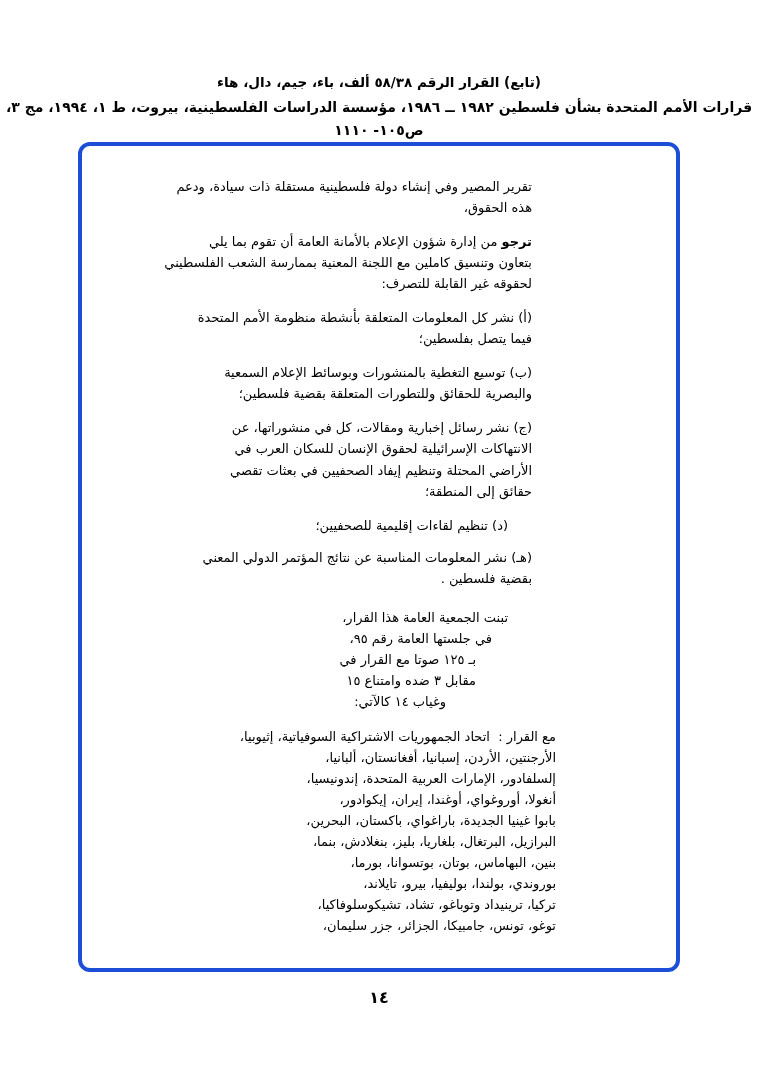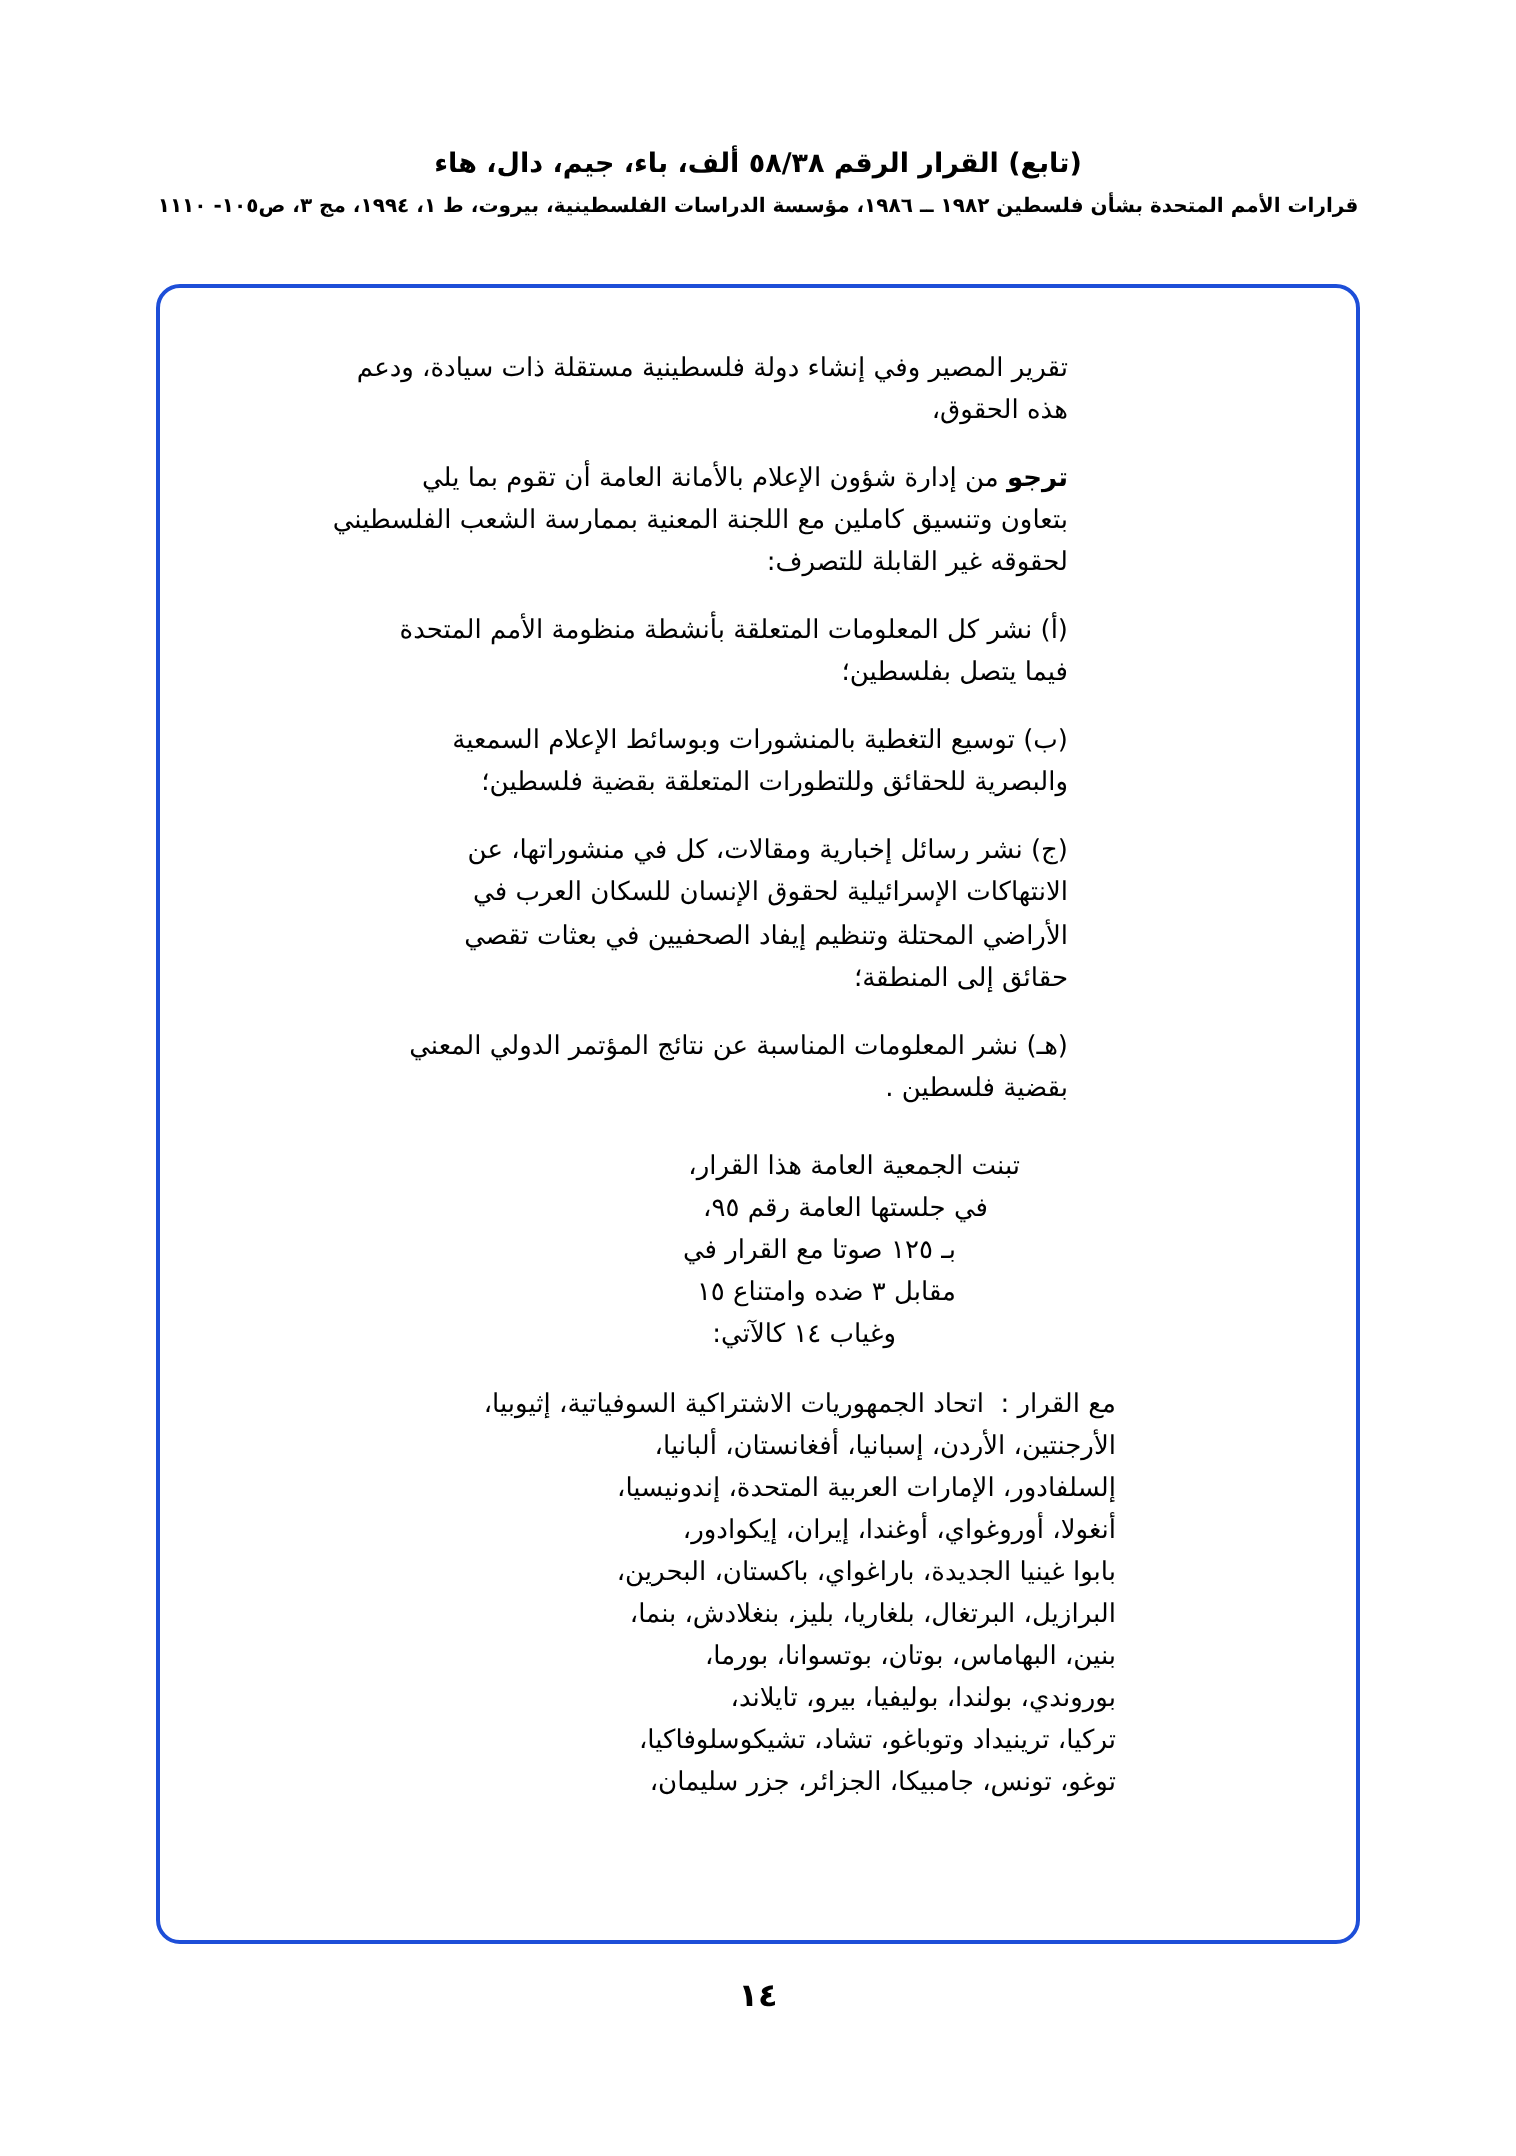--- a/index.html
+++ b/index.html
@@ -28,32 +28,32 @@
     width: 758px;
     text-align: center;
   }
   .doc-title {
     font-size: 13.5px;
     font-weight: bold;
     line-height: 1.5;
     letter-spacing: 0px;
   }
   .doc-subtitle {
-    font-size: 10px;
+    font-size: 14px;
     font-weight: bold;
     line-height: 1.6;
     margin-top: 4px;
   }
   .frame {
     position: absolute;
     top: 142px;
     left: 78px;
     width: 602px;
     height: 830px;
-    border: 2px solid #1d4ed8;
+    border: 4px solid #1d4ed8;
     border-radius: 12px;
     box-sizing: border-box;
     background: #ffffff;
   }
   .content {
     position: absolute;
     top: 30px;
     right: 120px;
     left: 40px;
     font-size: 13px;
@@ -135,20 +135,23 @@
         <span class="line sp-r-24">والبصرية للحقائق وللتطورات المتعلقة بقضية فلسطين؛</span>
       </div>
 
       <div class="para">
         <span class="line sp-r-24">(ج) نشر رسائل إخبارية ومقالات، كل في منشوراتها، عن</span>
         <span class="line sp-r-24">الانتهاكات الإسرائيلية لحقوق الإنسان للسكان العرب في</span>
         <span class="line sp-r-24">الأراضي المحتلة وتنظيم إيفاد الصحفيين في بعثات تقصي</span>
         <span class="line sp-r-24">حقائق إلى المنطقة؛</span>
       </div>
 
+      <div class="para tight">
+        <span class="line sp-r-48">(د) تنظيم لقاءات إقليمية للصحفيين؛</span>
+      </div>
 
       <div class="para">
         <span class="line sp-r-24">(هـ) نشر المعلومات المناسبة عن نتائج المؤتمر الدولي المعني</span>
         <span class="line sp-r-24">بقضية  فلسطين .</span>
       </div>
 
       <div class="votes">
         <span class="line sp-r-48">تبنت الجمعية العامة هذا القرار،</span>
         <span class="line sp-r-64">في جلستها العامة رقم ٩٥،</span>
         <span class="line sp-r-80">بـ ١٢٥ صوتا مع القرار في</span>

